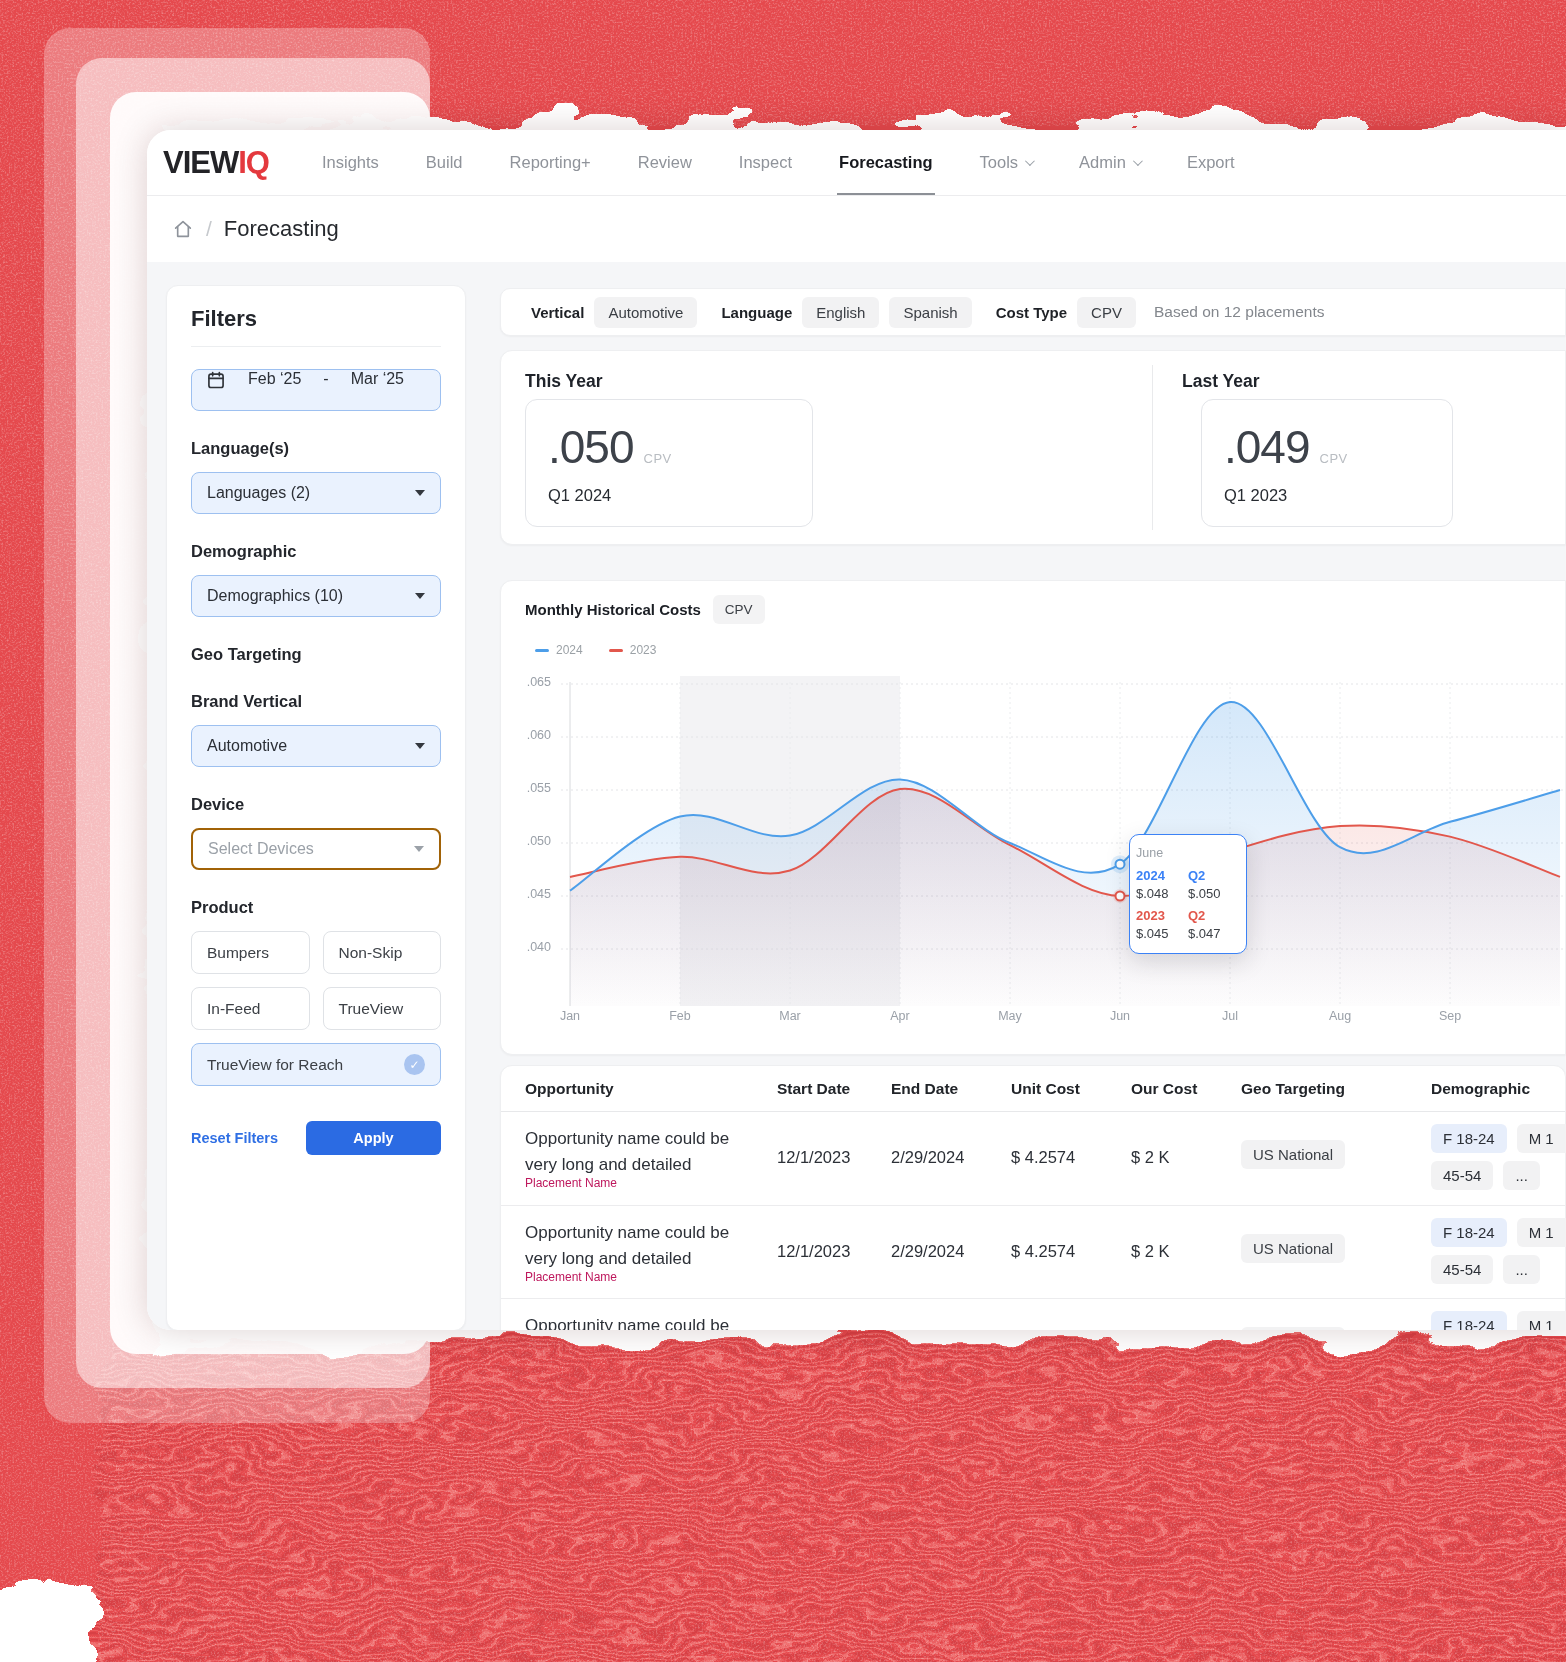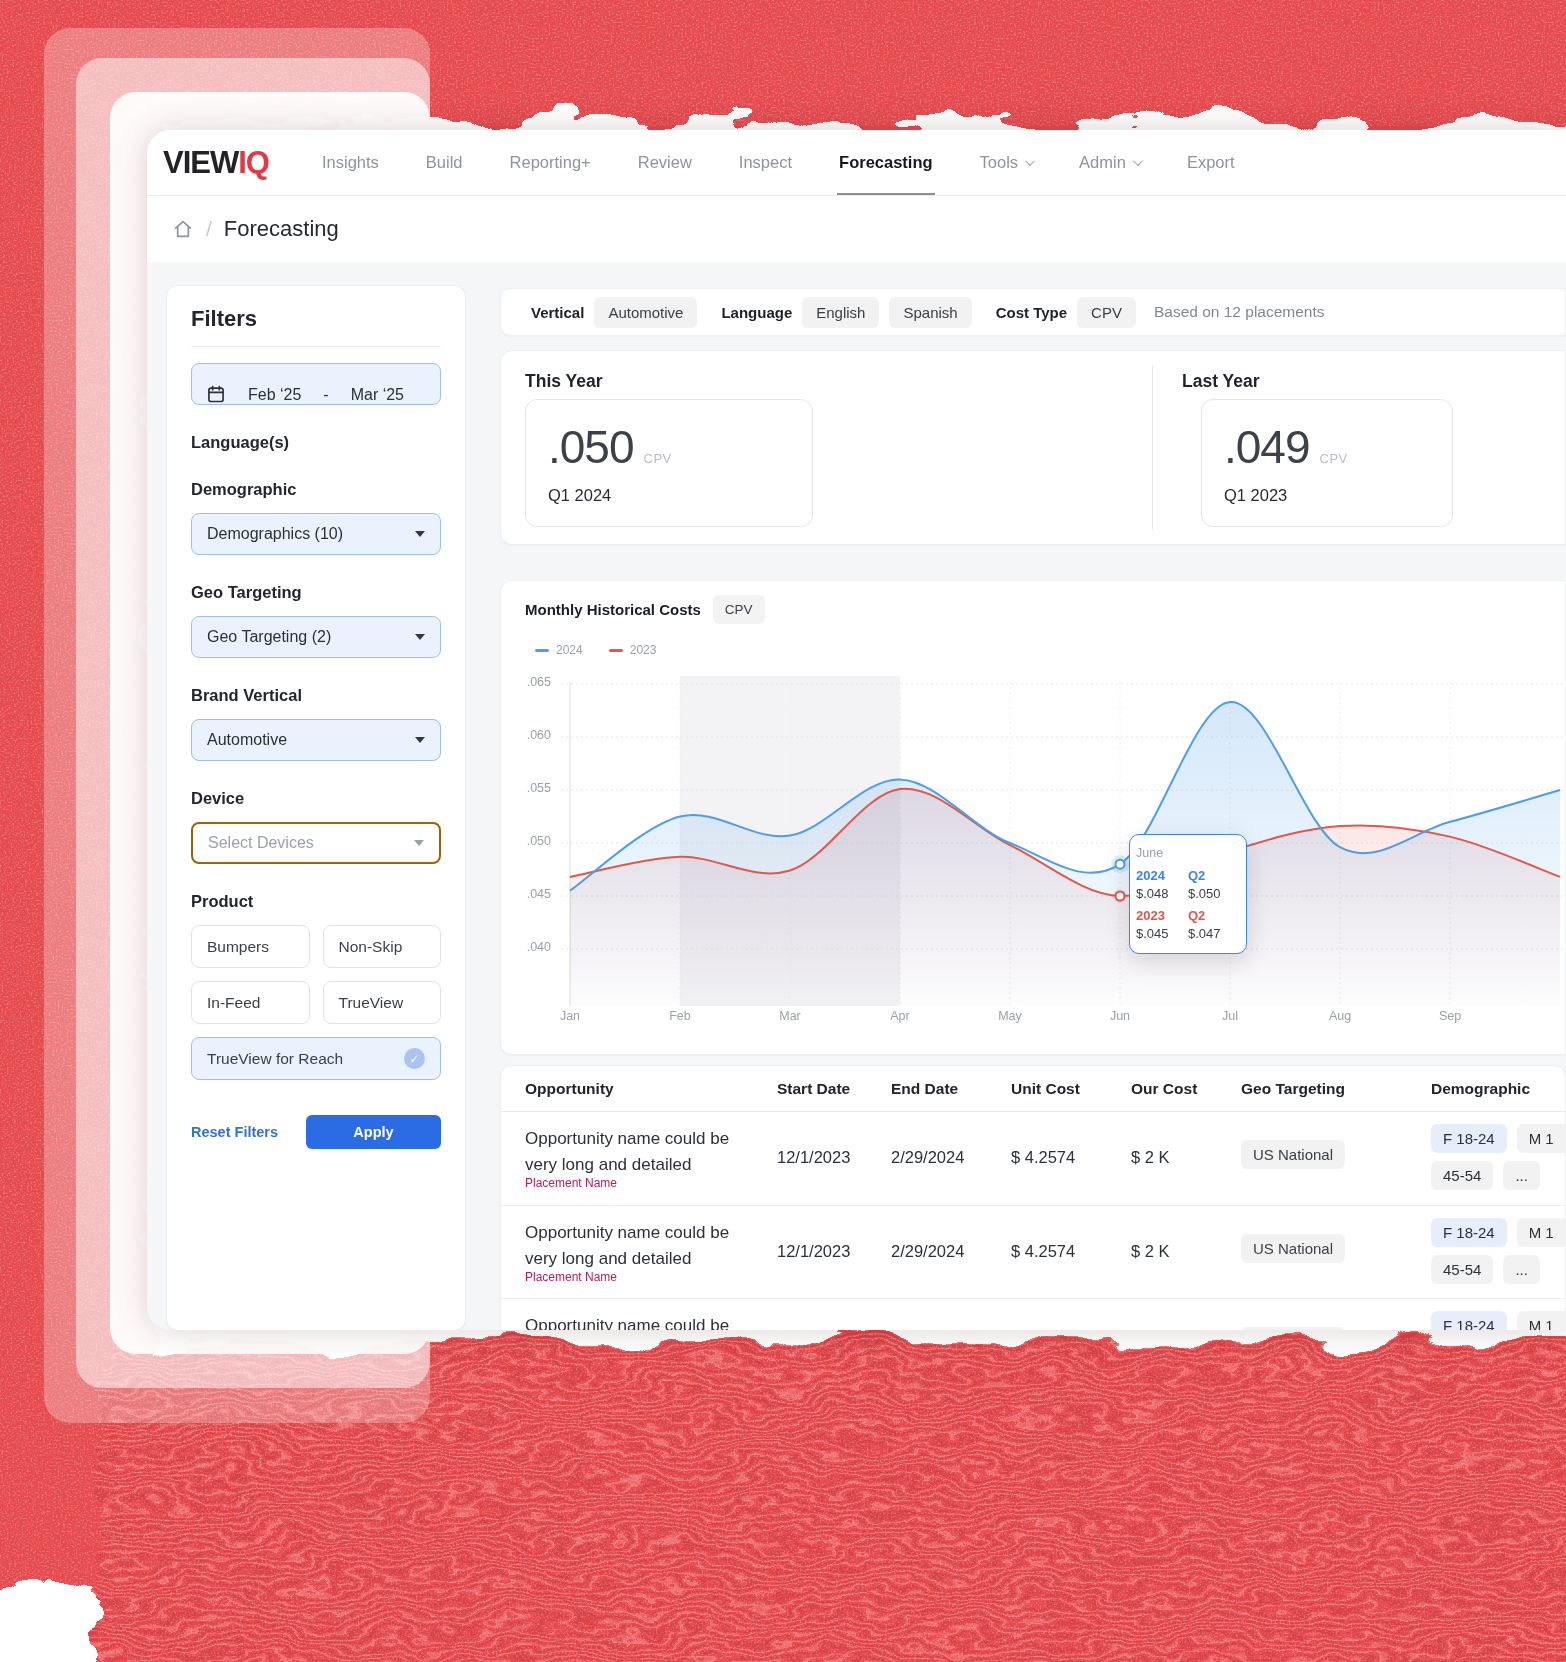--- a/index.html
+++ b/index.html
@@ -40,22 +40,22 @@
   .crumb-sep { color:#c6c9cd; font-size:21px; margin:0 12px; }
   .crumb-page { font-size:22px; color:#26292e; font-weight:500; }
 
   
   .content { position:absolute; left:0; top:132px; right:0; bottom:0; background:#f5f6f8; }
   .card { position:absolute; background:#fff; border:1px solid #eeeff1; box-shadow:0 1px 2px rgba(20,22,26,.04); }
 
   
   .sidebar { left:19px; top:23px; width:300px; height:1046px; border-radius:12px; padding:20px 24px 0 24px; }
   .filters-title { font-size:22px; font-weight:700; color:#23262c; padding-bottom:14px; border-bottom:1px solid #eceef0; }
-  .date-pill { margin-top:16px; height:42px; background:#eaf2fe; border:1px solid #9dc0f0; border-radius:8px;
-               display:flex; align-items:flex-end; padding:0 14px; cursor:pointer; }
+  .date-pill { margin-top:22px; height:42px; background:#eaf2fe; border:1px solid #9dc0f0; border-radius:8px;
+               display:flex; align-items:flex-start; padding:0 14px; cursor:pointer; }
   .date-pill .dtxt { font-size:16px; color:#2b2f36; }
   .date-pill .spread { flex:1; display:flex; justify-content:space-evenly; align-items:center; }
   .f-label { margin-top:28px; font-size:16.5px; font-weight:700; color:#23262c; }
   .select { margin-top:14px; height:42px; border-radius:8px; display:flex; align-items:center;
             justify-content:space-between; padding:0 15px; font-size:16px; cursor:pointer; }
   .select.blue { background:#eaf2fe; border:1px solid #9dc0f0; color:#2b2f36; }
   .select.plain { background:#fff; border:2px solid #a16207; color:#9ba1a8; }
   .tri { width:0; height:0; border-left:5px solid transparent; border-right:5px solid transparent; border-top:6px solid #34383f; }
   .tri.gray { border-top-color:#9ba1a8; }
   .prod-grid { margin-top:14px; display:grid; grid-template-columns:1fr 1fr; gap:13px; }
@@ -227,32 +227,32 @@
               <path d="M8 3v4M16 3v4M3.5 10h17"></path>
           </svg>
           <span class="spread">
             <span class="dtxt">Feb ‘25</span>
             <span class="dtxt">-</span>
             <span class="dtxt">Mar ‘25</span>
           </span>
         </div>
 
         <div class="f-label">Language(s)</div>
+        <div class="select blue">
+          <span>Languages (2)</span>
+          <span class="tri"></span>
+        </div>
 
         <div class="f-label">Demographic</div>
         <div class="select blue">
           <span>Demographics (10)</span>
           <span class="tri"></span>
         </div>
 
         <div class="f-label">Geo Targeting</div>
-        <div class="select blue">
-          <span>Geo Targeting (2)</span>
-          <span class="tri"></span>
-        </div>
 
         <div class="f-label">Brand Vertical</div>
         <div class="select blue">
           <span>Automotive</span>
           <span class="tri"></span>
         </div>
 
         <div class="f-label">Device</div>
         <div class="select plain">
           <span>Select Devices</span>

